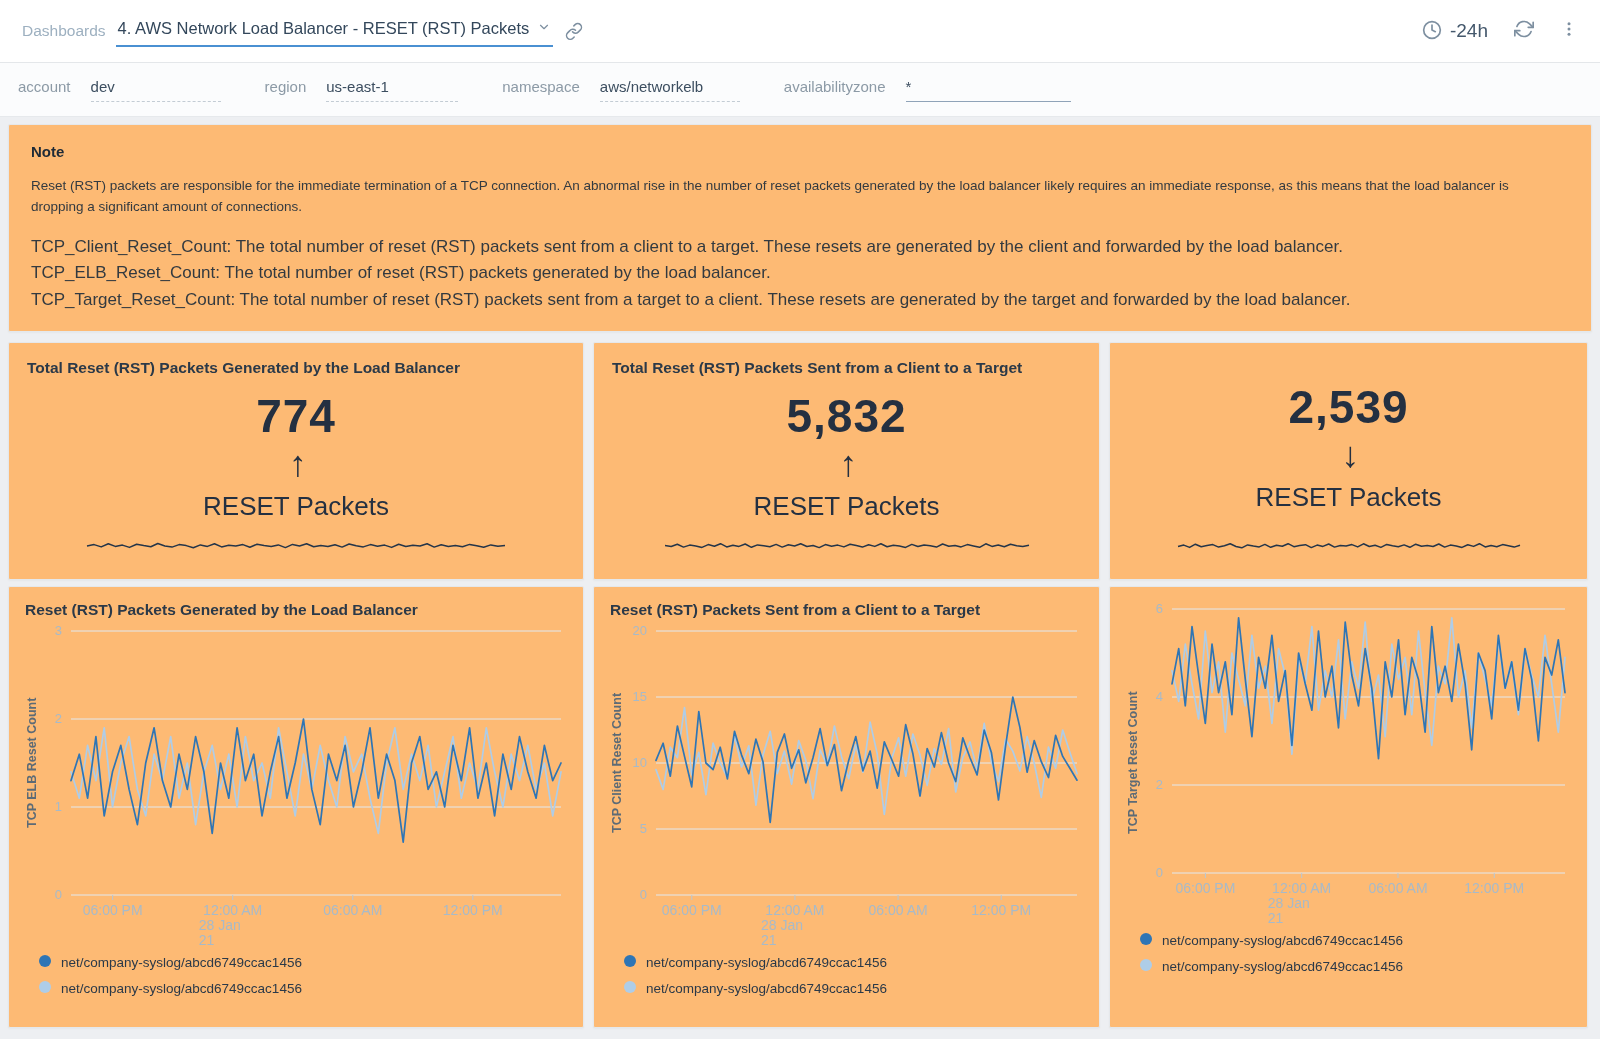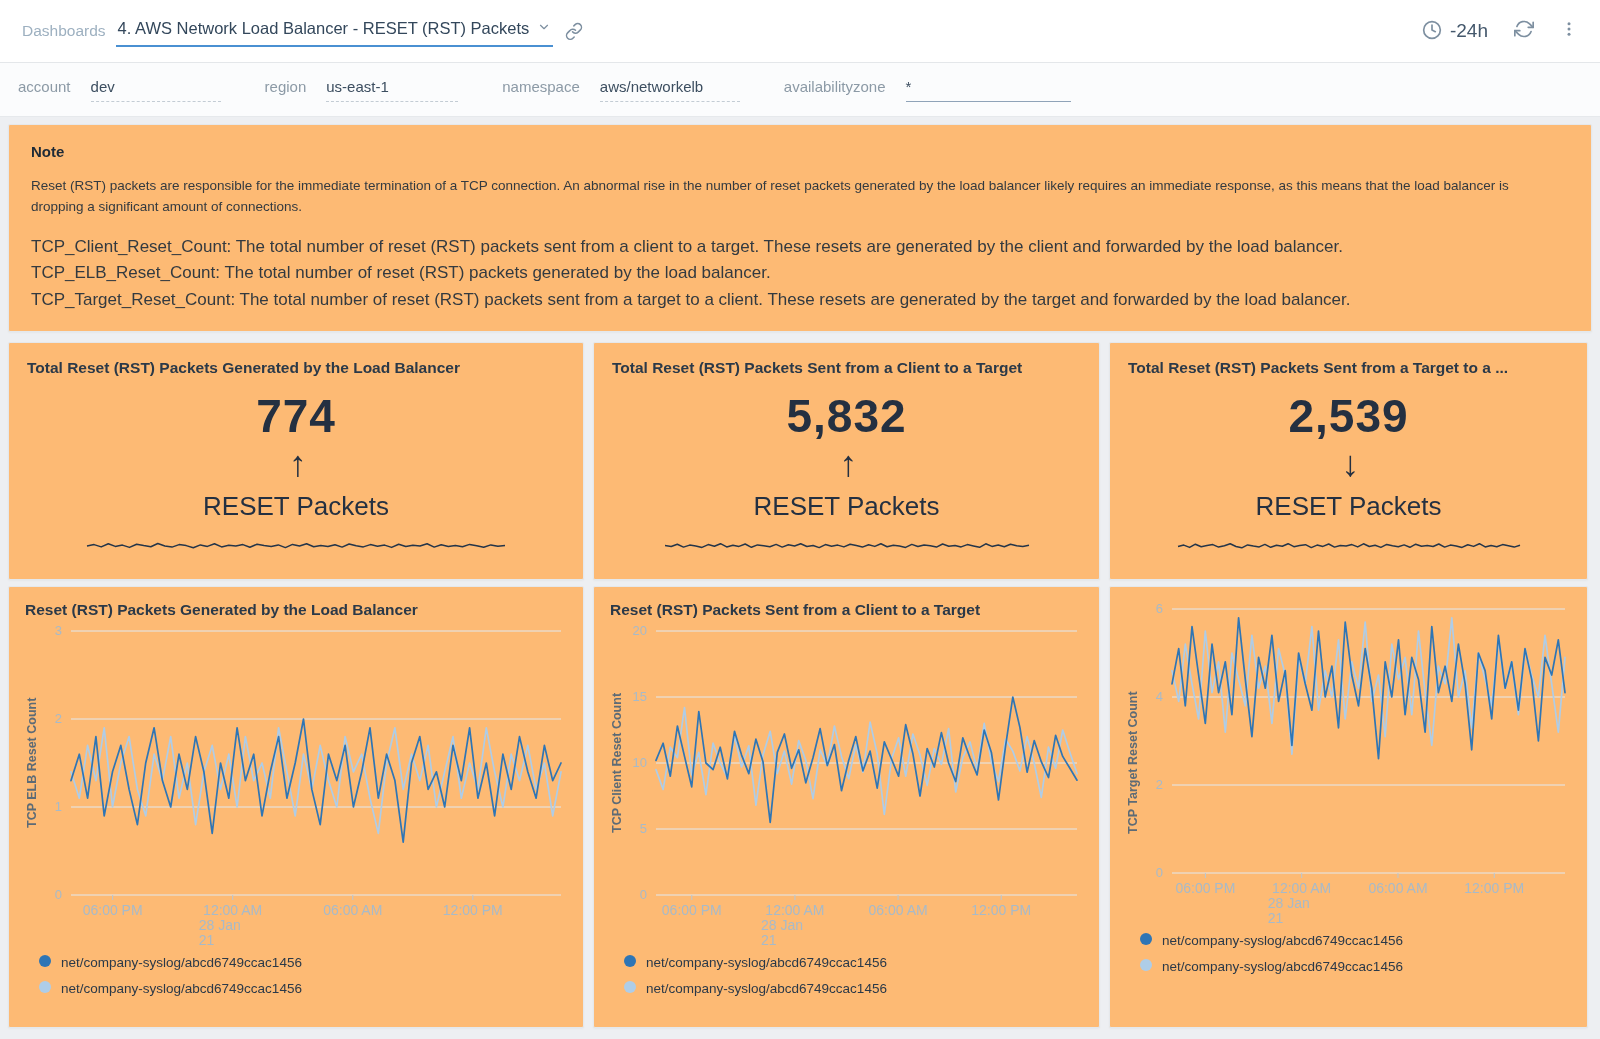--- a/index.html
+++ b/index.html
@@ -174,21 +174,20 @@
           <span class="stat-value">5,832</span>
           <span class="stat-arrow">↑</span>
         </div>
         <div class="stat-unit">RESET Packets</div>
       </div>
       <div class="spark-host"><svg width="366" height="22">
             <polyline points="1.0,10.6 7.2,11.5 13.3,9.2 19.5,12.1 25.7,10.1 31.8,11.0 38.0,12.4 44.2,9.6 50.4,11.2 56.5,8.7 62.7,11.9 68.9,10.3 75.0,11.4 81.2,9.0 87.4,12.3 93.5,9.9 99.7,10.8 105.9,11.7 112.1,9.4 118.2,12.1 124.4,9.7 130.6,11.0 136.7,8.8 142.9,11.5 149.1,10.5 155.2,12.6 161.4,9.6 167.6,11.2 173.7,10.1 179.9,11.9 186.1,9.2 192.3,10.6 198.4,12.1 204.6,9.7 210.8,11.4 216.9,8.7 223.1,11.7 229.3,10.3 235.4,11.0 241.6,12.4 247.8,9.4 253.9,11.5 260.1,9.9 266.3,10.8 272.5,12.1 278.6,9.0 284.8,11.2 291.0,10.5 297.1,11.9 303.3,9.6 309.5,11.0 315.6,12.3 321.8,8.8 328.0,11.4 334.2,10.1 340.3,11.7 346.5,9.2 352.7,10.8 358.8,11.5 365.0,10.3" fill="none" stroke="#243549" stroke-width="1.5" stroke-linejoin="round"></polyline>
           </svg></div>
     </div>
     <div class="panel stat-panel">
-      <div class="panel-title">Total Reset (RST) Packets Sent from a Target to a ...</div>
       <div class="stat-center">
         <div class="stat-value-row">
           <span class="stat-value">2,539</span>
           <span class="stat-arrow">↓</span>
         </div>
         <div class="stat-unit">RESET Packets</div>
       </div>
       <div class="spark-host"><svg width="344" height="22">
             <polyline points="1.0,11.4 6.8,10.1 12.6,12.4 18.4,9.2 24.2,11.7 30.0,10.5 35.8,9.6 41.6,12.1 47.4,10.8 53.2,8.8 59.0,11.5 64.8,12.8 70.6,9.9 76.4,11.0 82.2,11.9 87.9,9.4 93.7,12.3 99.5,10.3 105.3,11.2 111.1,8.7 116.9,11.7 122.7,10.6 128.5,9.7 134.3,12.6 140.1,10.1 145.9,11.4 151.7,9.0 157.5,12.1 163.3,10.5 169.1,11.0 174.9,9.6 180.7,11.9 186.5,8.8 192.3,11.5 198.1,10.3 203.9,12.4 209.7,9.4 215.5,10.8 221.3,11.7 227.1,9.9 232.9,12.3 238.7,9.2 244.5,11.2 250.3,10.5 256.1,11.5 261.8,9.0 267.6,12.1 273.4,10.1 279.2,11.0 285.0,12.4 290.8,9.7 296.6,11.4 302.4,8.7 308.2,11.9 314.0,10.6 319.8,11.7 325.6,9.6 331.4,10.8 337.2,12.1 343.0,10.3" fill="none" stroke="#243549" stroke-width="1.5" stroke-linejoin="round"></polyline>
           </svg></div>

